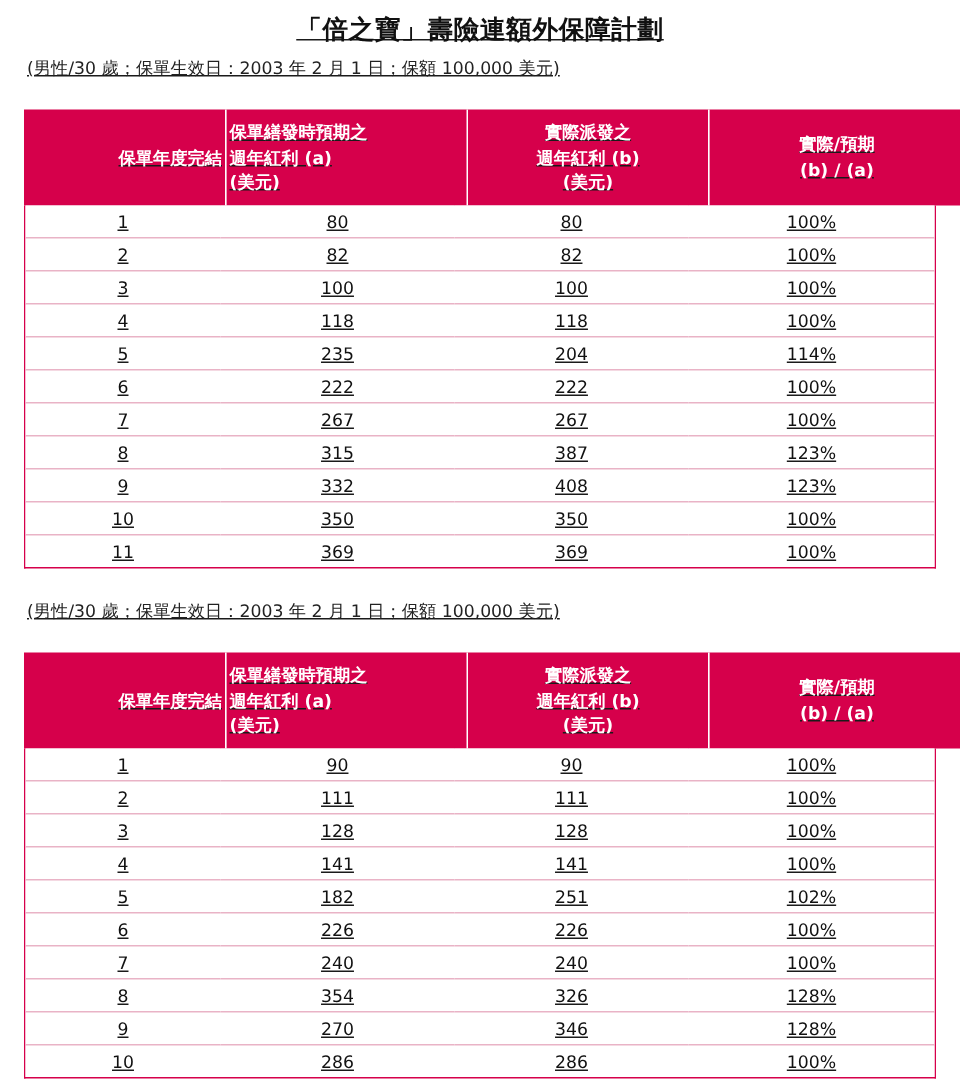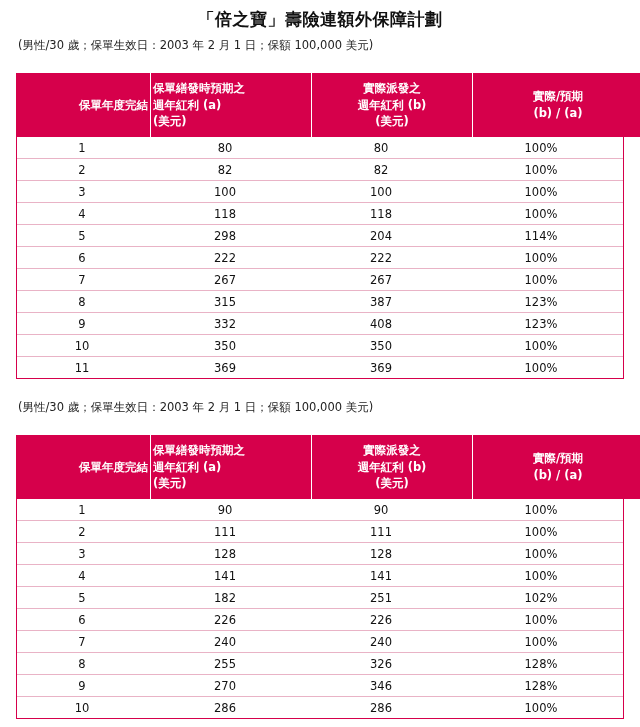--- a/index.html
+++ b/index.html
@@ -13,20 +13,21 @@
     font-family: "DejaVu Sans", "Liberation Sans", sans-serif;
     color: #1a1a1a;
     overflow: hidden;
   }
   .page {
     width: 640px;
     height: 727px;
     position: relative;
     box-sizing: border-box;
     padding: 0 16px;
+    text-decoration: underline;
   }
   .section {
     width: 608px;
   }
   .section-title {
     text-align: center;
     font-size: 17px;
     font-weight: bold;
     color: #111111;
     letter-spacing: 0.5px;
@@ -146,21 +147,21 @@
             <td>100%</td>
           </tr>
           <tr>
             <td>4</td>
             <td>118</td>
             <td>118</td>
             <td>100%</td>
           </tr>
           <tr>
             <td>5</td>
-            <td>298</td>
+            <td>235</td>
             <td>204</td>
             <td>114%</td>
           </tr>
           <tr>
             <td>6</td>
             <td>222</td>
             <td>222</td>
             <td>100%</td>
           </tr>
           <tr>
@@ -269,21 +270,21 @@
             <td>100%</td>
           </tr>
           <tr>
             <td>7</td>
             <td>240</td>
             <td>240</td>
             <td>100%</td>
           </tr>
           <tr>
             <td>8</td>
-            <td>255</td>
+            <td>354</td>
             <td>326</td>
             <td>128%</td>
           </tr>
           <tr>
             <td>9</td>
             <td>270</td>
             <td>346</td>
             <td>128%</td>
           </tr>
           <tr>

